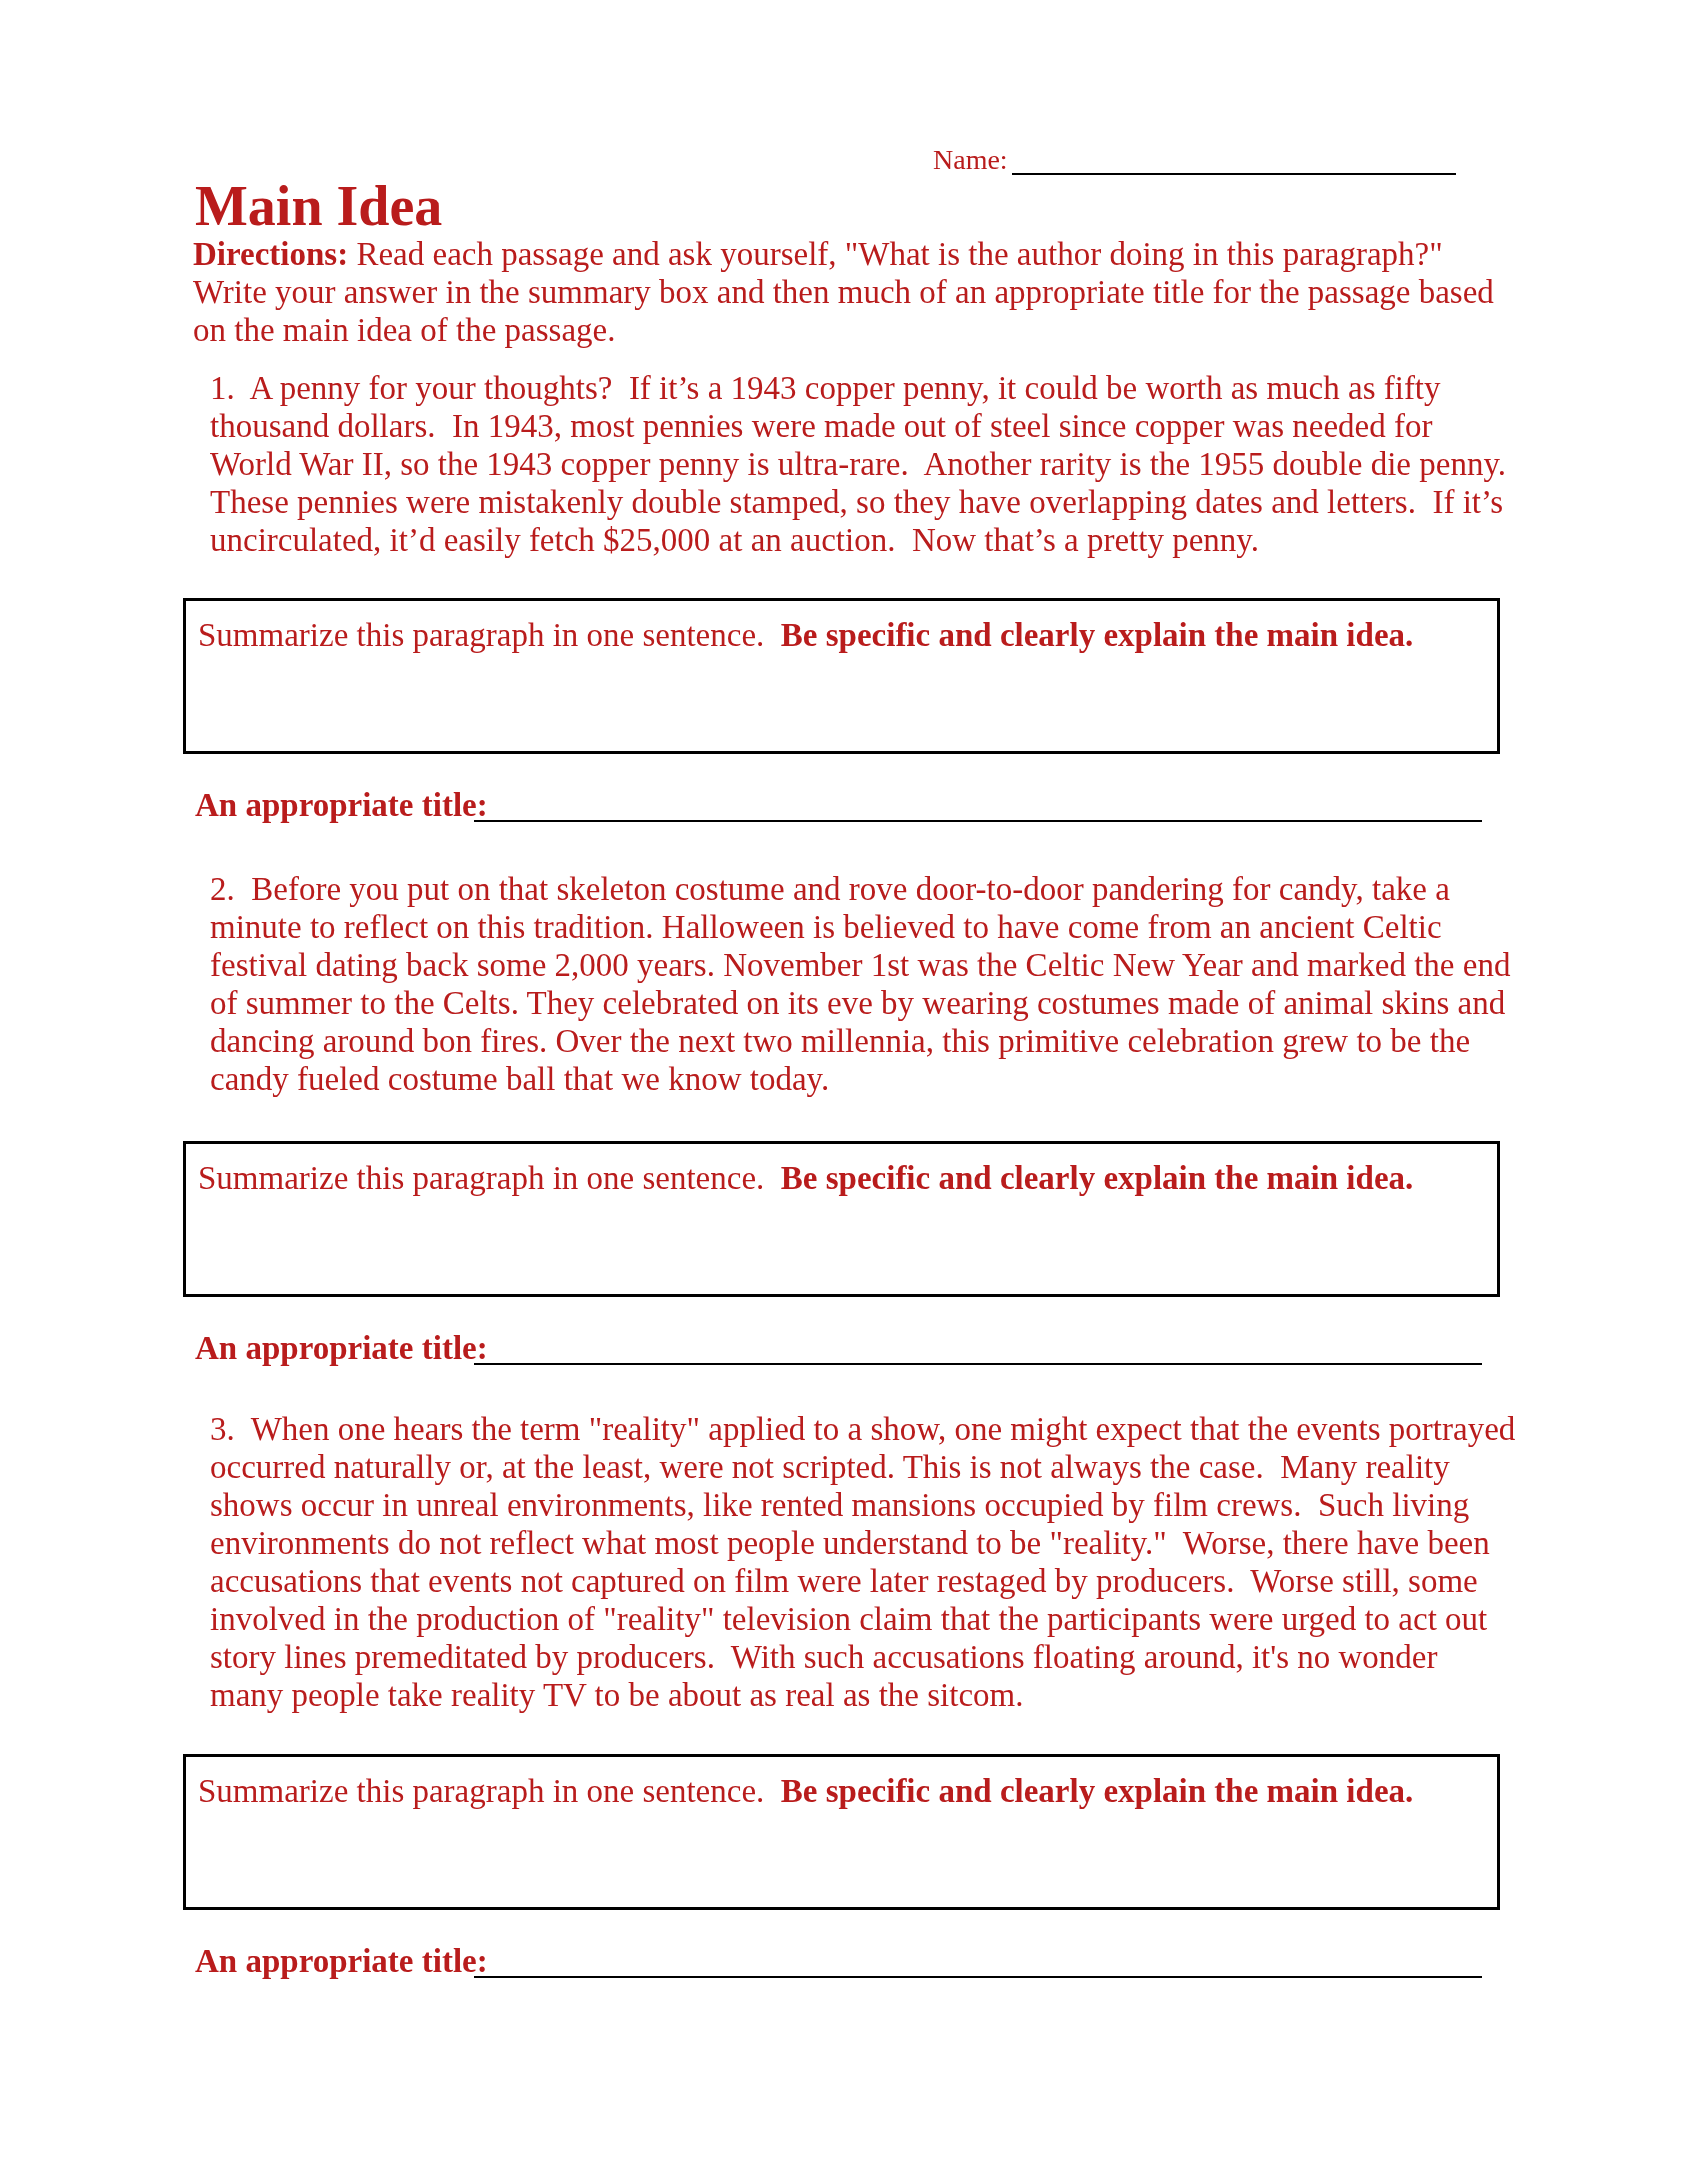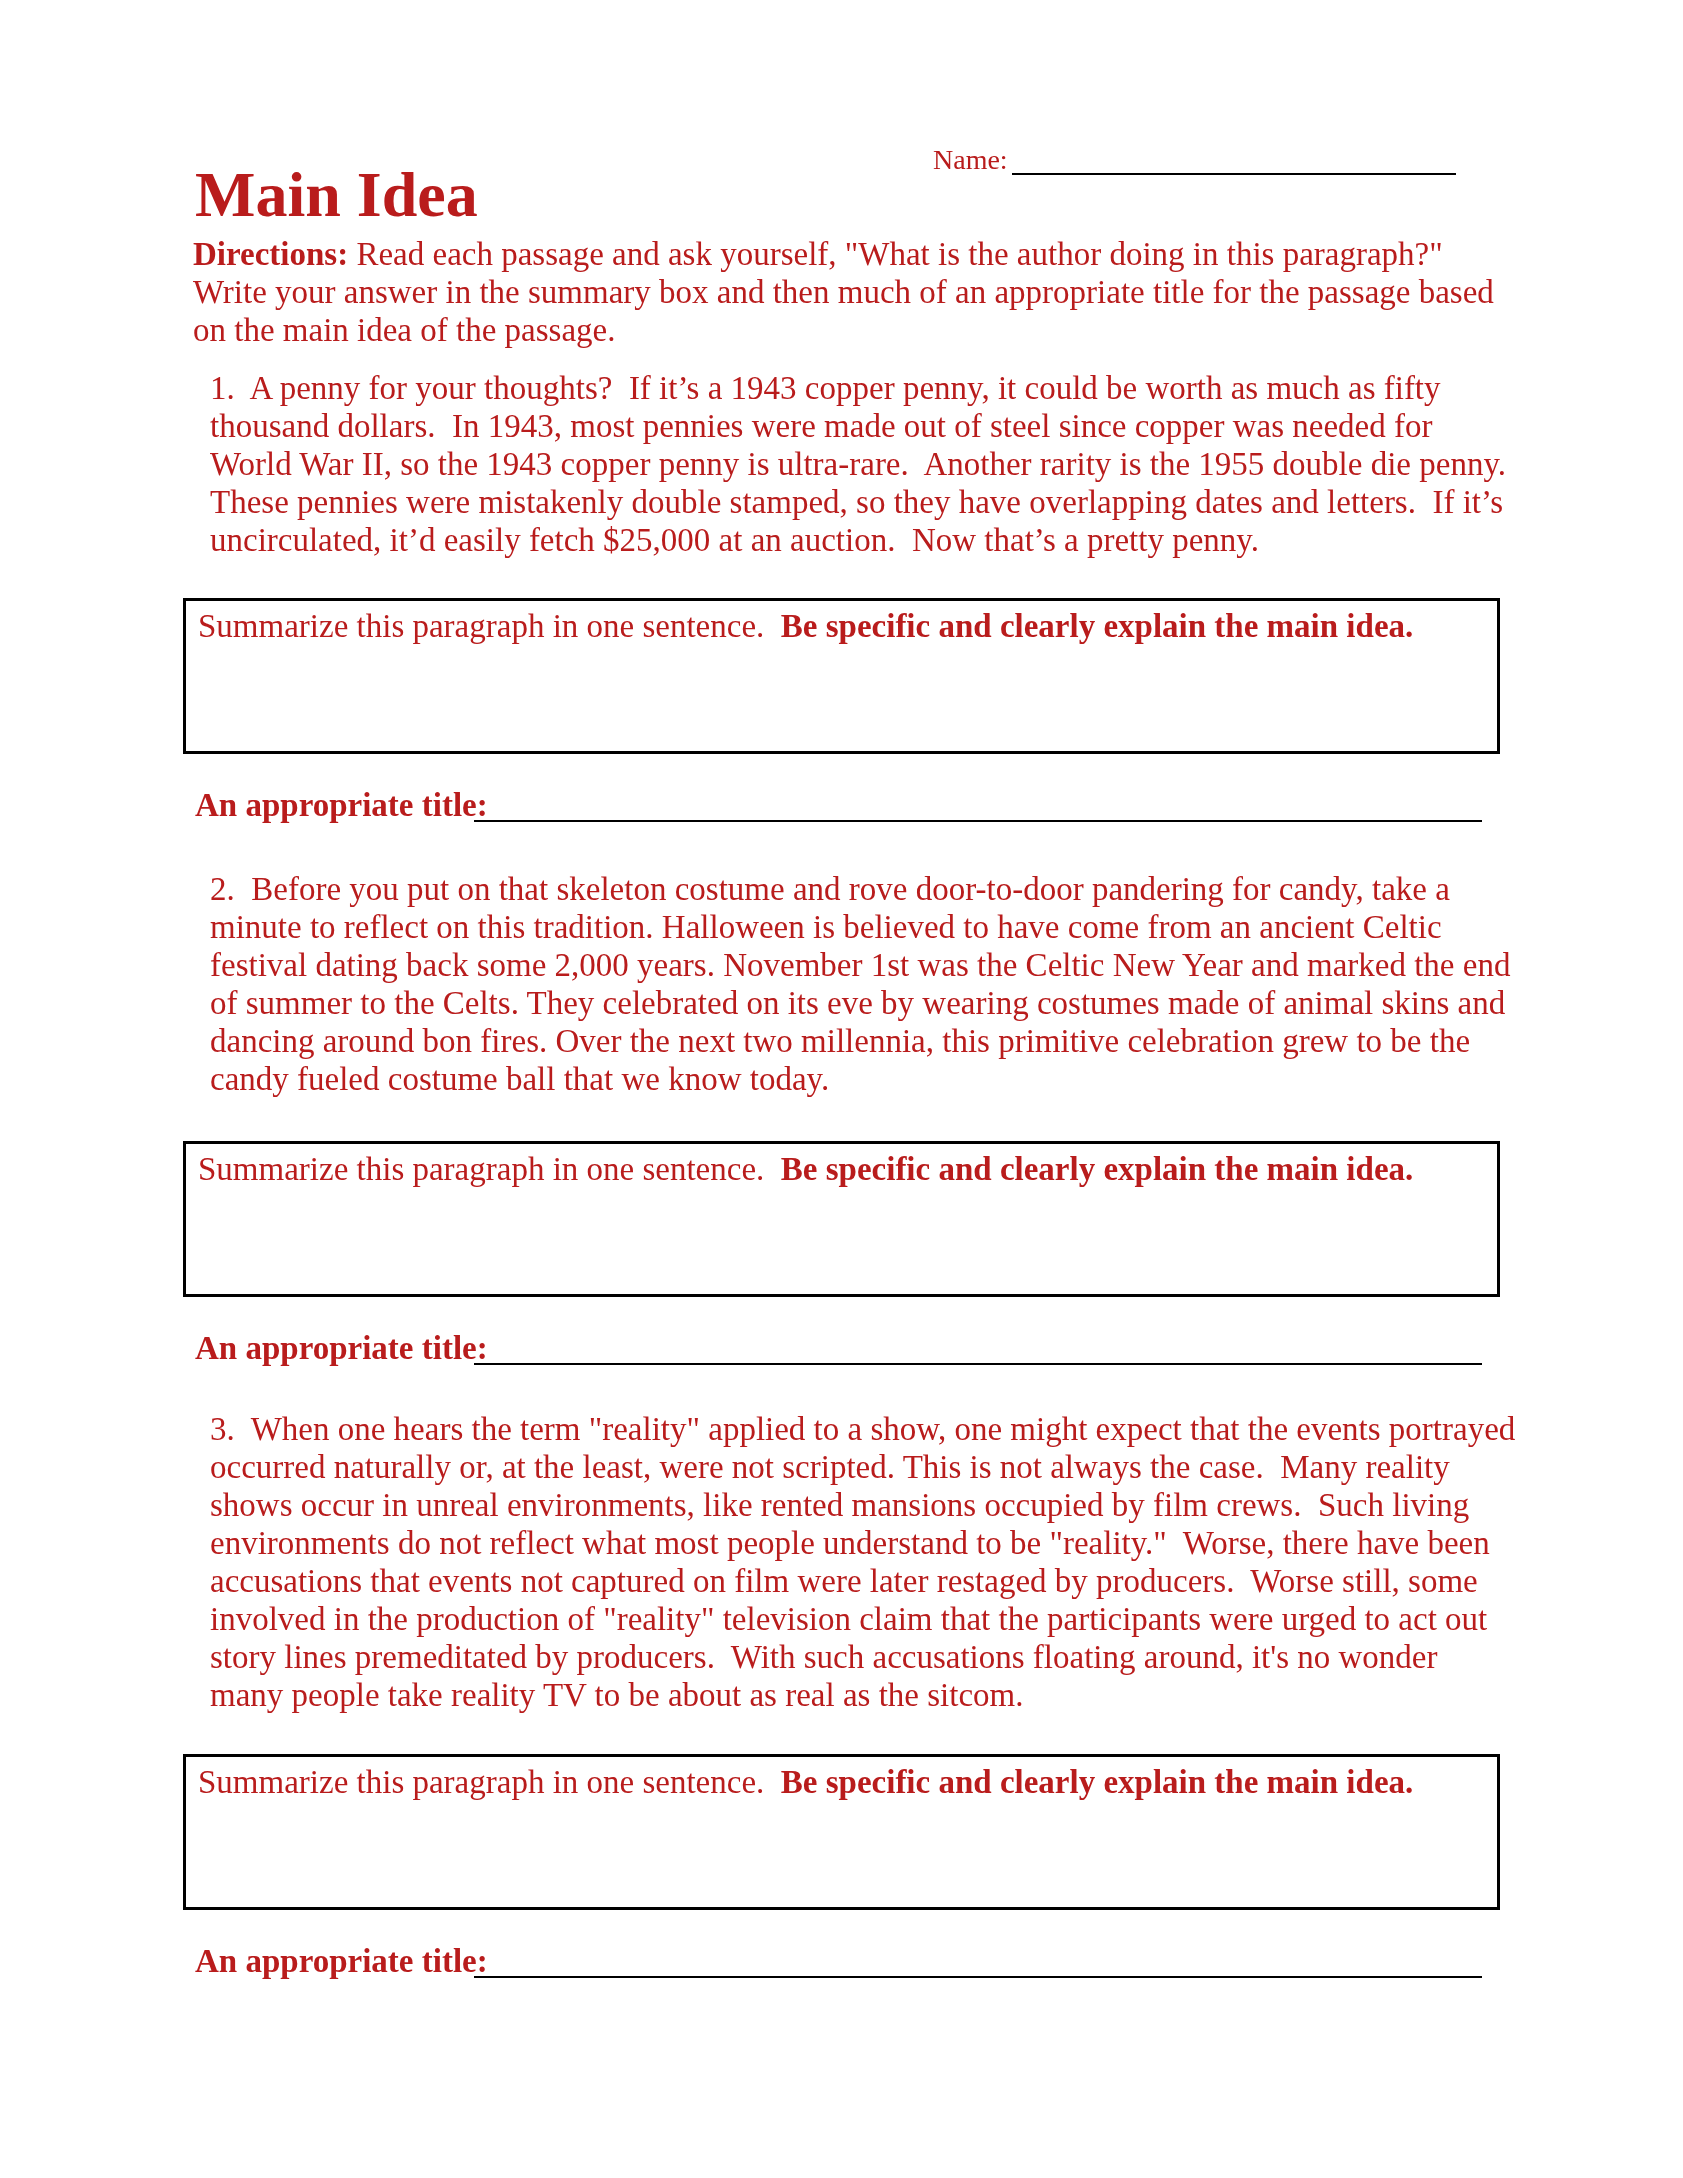--- a/index.html
+++ b/index.html
@@ -16,33 +16,33 @@
   .body-text {
     font-size: 33px;
     line-height: 38px;
     white-space: pre-wrap;
     margin: 0;
   }
   .name-label { left: 933px; top: 143px; font-size: 28px; line-height: 34px; }
   .fill-line { border-bottom: 2px solid #000000; }
   .name-line { left: 1012px; top: 149px; width: 444px; height: 24px; }
   .doc-title {
-    left: 195px; top: 168px;
-    font-size: 64px; line-height: 53px;
+    left: 195px; top: 180px;
+    font-size: 56px; line-height: 53px;
     font-weight: bold; margin: 0;
   }
   .directions { left: 193px; top: 235px; width: 1307px; }
   .passage { left: 210px; width: 1307px; }
   .sum-box {
     left: 183px; width: 1317px; height: 156px;
     border: 3px solid #000000;
     box-sizing: border-box;
     background: #ffffff;
   }
-  .box-prompt { padding: 6px 12px 0 12px; }
+  .box-prompt { padding: 15px 12px 0 12px; }
   .title-label { left: 195px; font-weight: bold; }
   .title-line { left: 474px; width: 1008px; height: 24px; }
   b { font-weight: bold; text-align: center; }
 </style>
 </head>
 <body>
 
 <div class="page">
 
   <span class="abs name-label">Name:</span>

